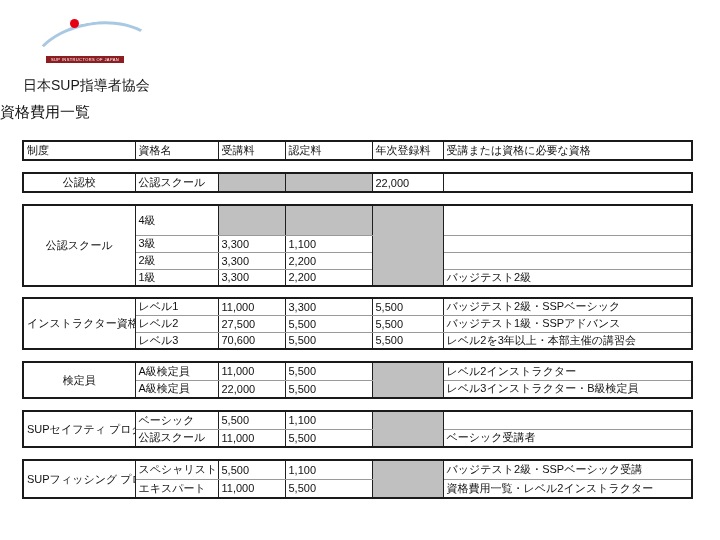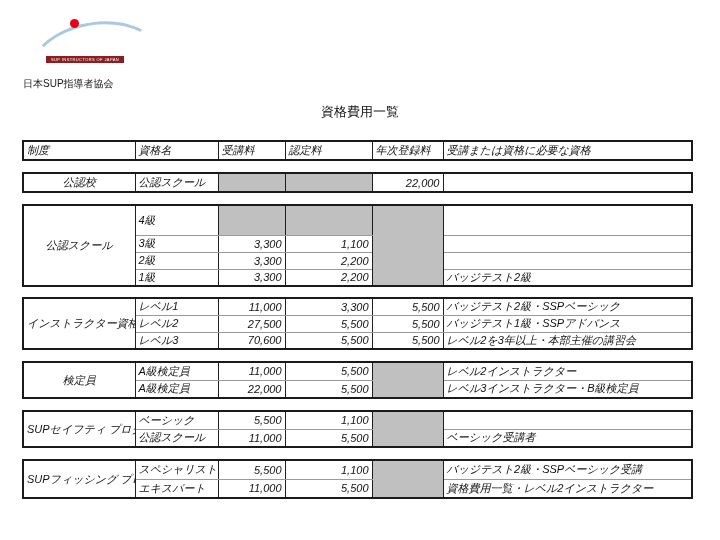--- a/index.html
+++ b/index.html
@@ -11,35 +11,35 @@
   .logo-arc{position:absolute;left:-4px;top:10px;width:126px;height:78px;
             border:3px solid transparent;border-top-color:#a9c9e2;
             border-radius:50%;transform:rotate(-9deg);}
   .logo-letters{position:absolute;left:12px;top:2px;font-size:37px;font-weight:bold;
             letter-spacing:-2px;color:#101010;line-height:40px;}
   .logo-dot{position:absolute;left:36px;top:7px;width:9px;height:9px;border-radius:50%;
             background:#e60012;}
   .logo-bar{position:absolute;left:12px;top:44px;width:78px;height:7px;background:#8e1d22;
             color:#ffffff;font-size:4px;line-height:7px;text-align:center;
             letter-spacing:.4px;overflow:hidden;white-space:nowrap;}
-  .org-name{position:absolute;left:23px;top:77px;font-size:10px;color:#1a1a1a;}
+  .org-name{position:absolute;left:23px;top:77px;font-size:14px;color:#1a1a1a;}
 
   
-  .page-title{position:absolute;left:0;top:103px;width:720px;text-align:center;
-              font-size:13px;color:#111;}
+  .page-title{position:absolute;left:0;top:103px;width:720px;text-align:left;
+              font-size:15px;color:#111;}
 
   
-  .table-area{position:absolute;left:22px;top:140px;width:671px;font-style:italic;}
+  .table-area{position:absolute;left:22px;top:140px;width:671px;}
   table.t{border-collapse:collapse;table-layout:fixed;width:671px;
           border:2px solid #1a1a1a;}
   table.t td{border-left:1px solid #1f1f1f;border-right:1px solid #1f1f1f;
              border-top:1px solid #9a9a9a;border-bottom:1px solid #9a9a9a;
              font-size:11px;padding:0 3px;overflow:hidden;white-space:nowrap;
              vertical-align:middle;color:#111;}
-  td.num{text-align:right;padding-right:2px;}
+  td.num{padding-right:2px;}
   td.lbl{text-align:center;white-space:pre-line;line-height:13px;}
   td.lbl-left{text-align:center;}
   td.gray{background:#c0c0c0;}
   td.req{padding-left:3px;}
   .mt11{margin-top:11px;} .mt10{margin-top:10px;}
   .t-header tr,.t-school tr{height:19px;}
   .t-badge tr{height:17px;} .t-badge tr.tall{height:30px;}
   .t-inst tr{height:17px;}
   .t-exam tr,.t-safety tr{height:18px;}
   .t-fish tr{height:19px;}

